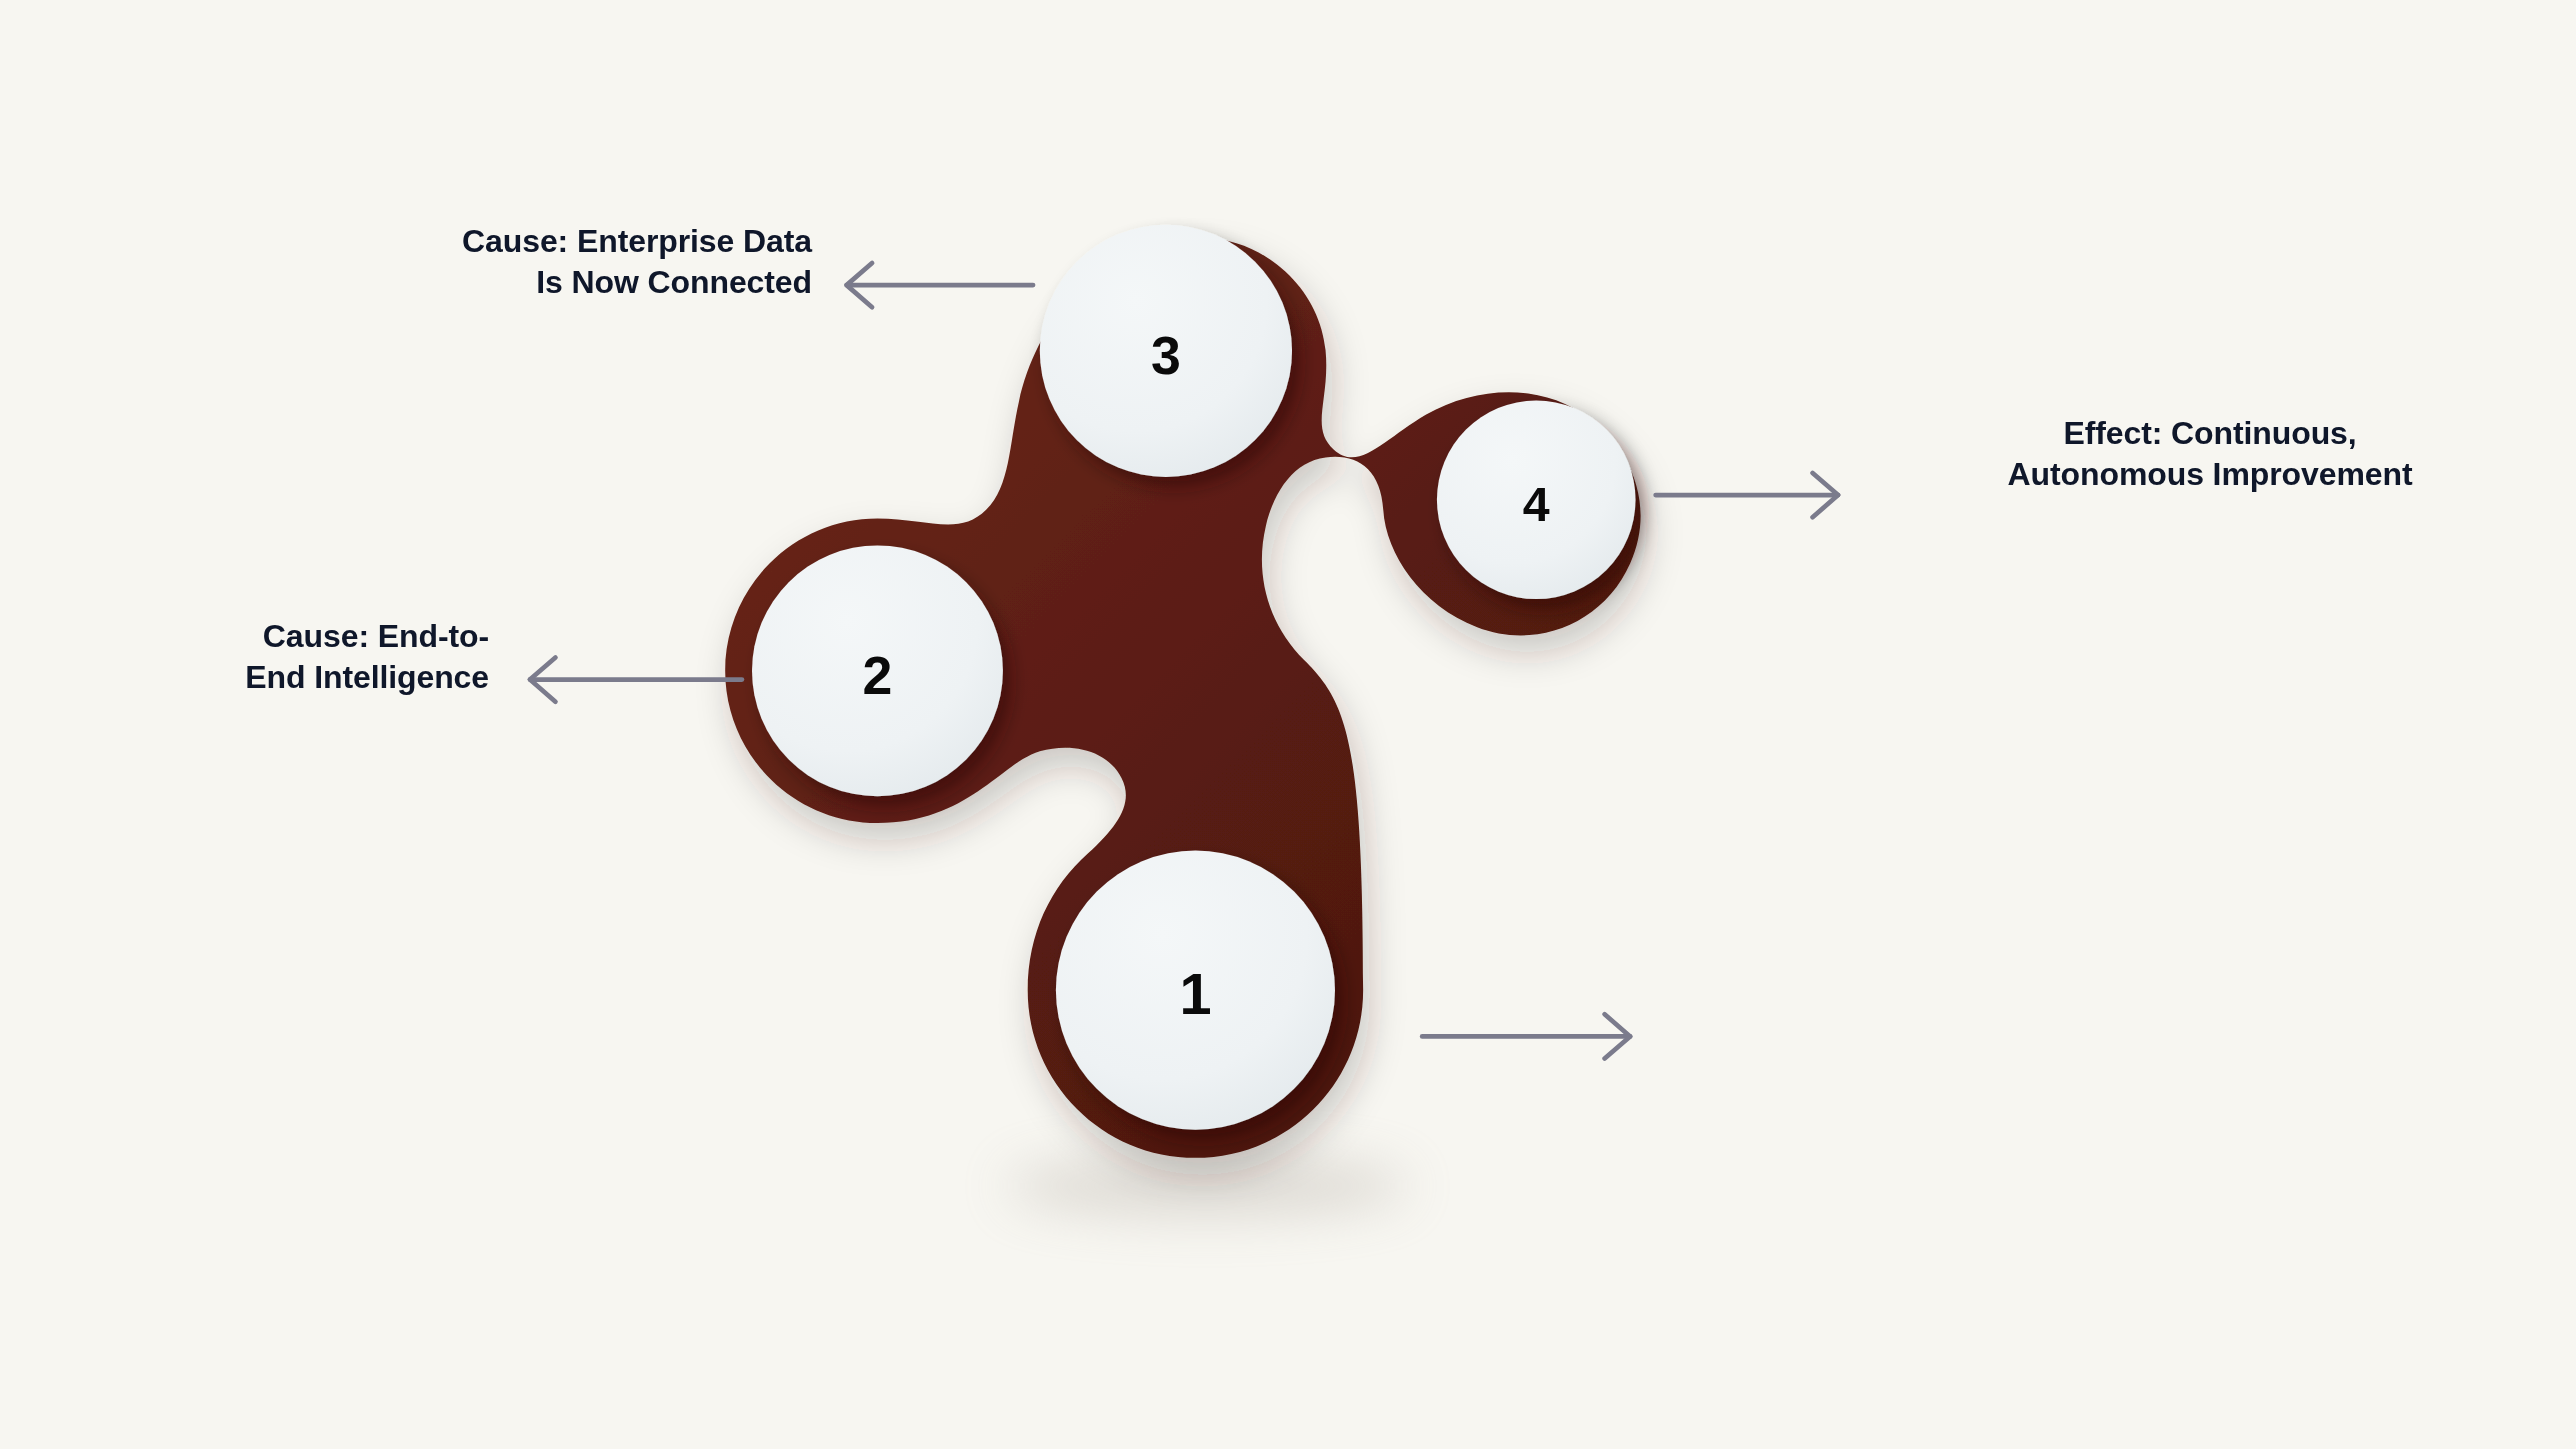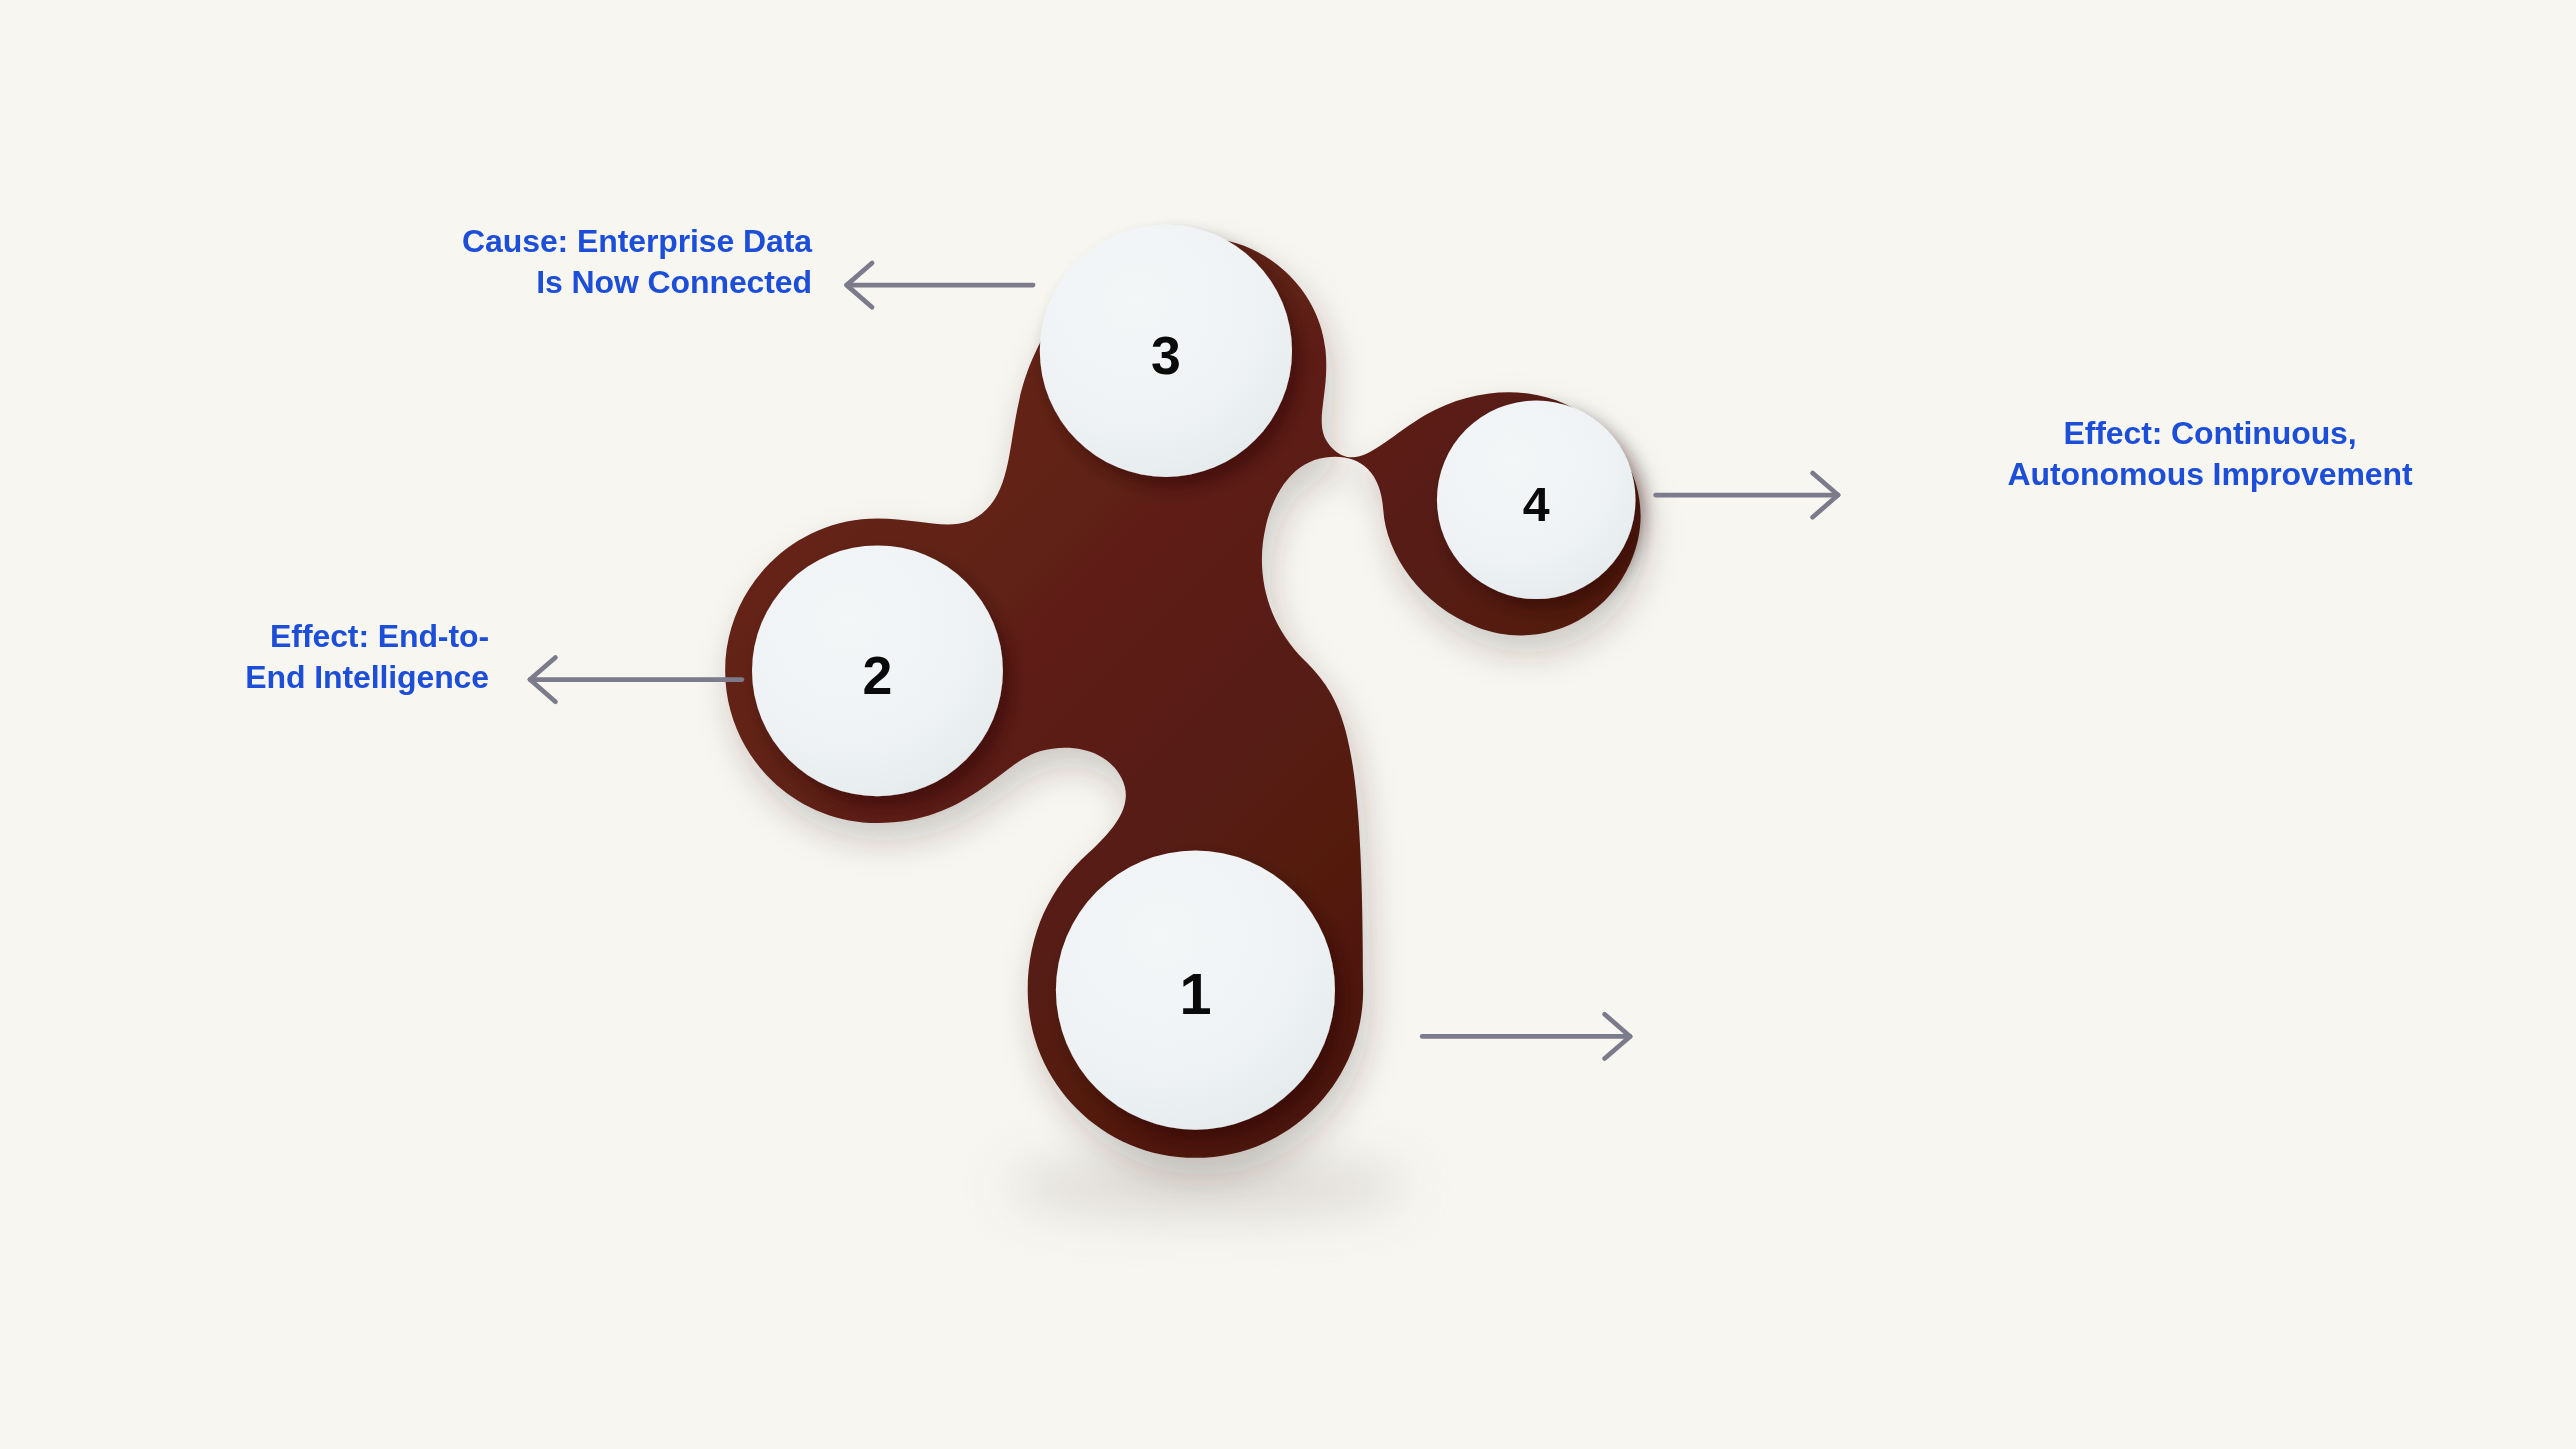--- a/index.html
+++ b/index.html
@@ -29,21 +29,21 @@
     fill: #0a0a0a;
     text-anchor: middle;
     dominant-baseline: central;
   }
   .callout {
     position: absolute;
     font-family: "Liberation Sans", sans-serif;
     font-weight: 700;
     font-size: 32px;
     line-height: 1.28;
-    color: #1d4ed8;
+    color: #0f172a;
     letter-spacing: -0.1px;
     white-space: pre-line;
   }
   .callout.right-align { text-align: right; }
   .callout.left-align  { text-align: center; }
 </style>
 </head>
 <body>
 
 <div id="stage">
@@ -148,21 +148,21 @@
       <g>
         <line x1="2120" y1="1545" x2="2430" y2="1545"></line>
         <polyline points="2392,1512 2430,1545 2392,1578"></polyline>
       </g>
     </g>
   </svg>
 
   <div class="callout right-align" style="left:121px; top:221px; width:691px;">Cause: Enterprise Data
 Is Now Connected</div>
 
-  <div class="callout right-align" style="left:40px; top:616px; width:449px;">Effect: End-to-
+  <div class="callout right-align" style="left:40px; top:616px; width:449px;">Cause: End-to-
 End Intelligence</div>
 
   <div class="callout left-align" style="left:1858px; top:413px; width:704px;">Effect: Continuous,
 Autonomous Improvement</div>
 
 
 </div>
 
 
 </body></html>

